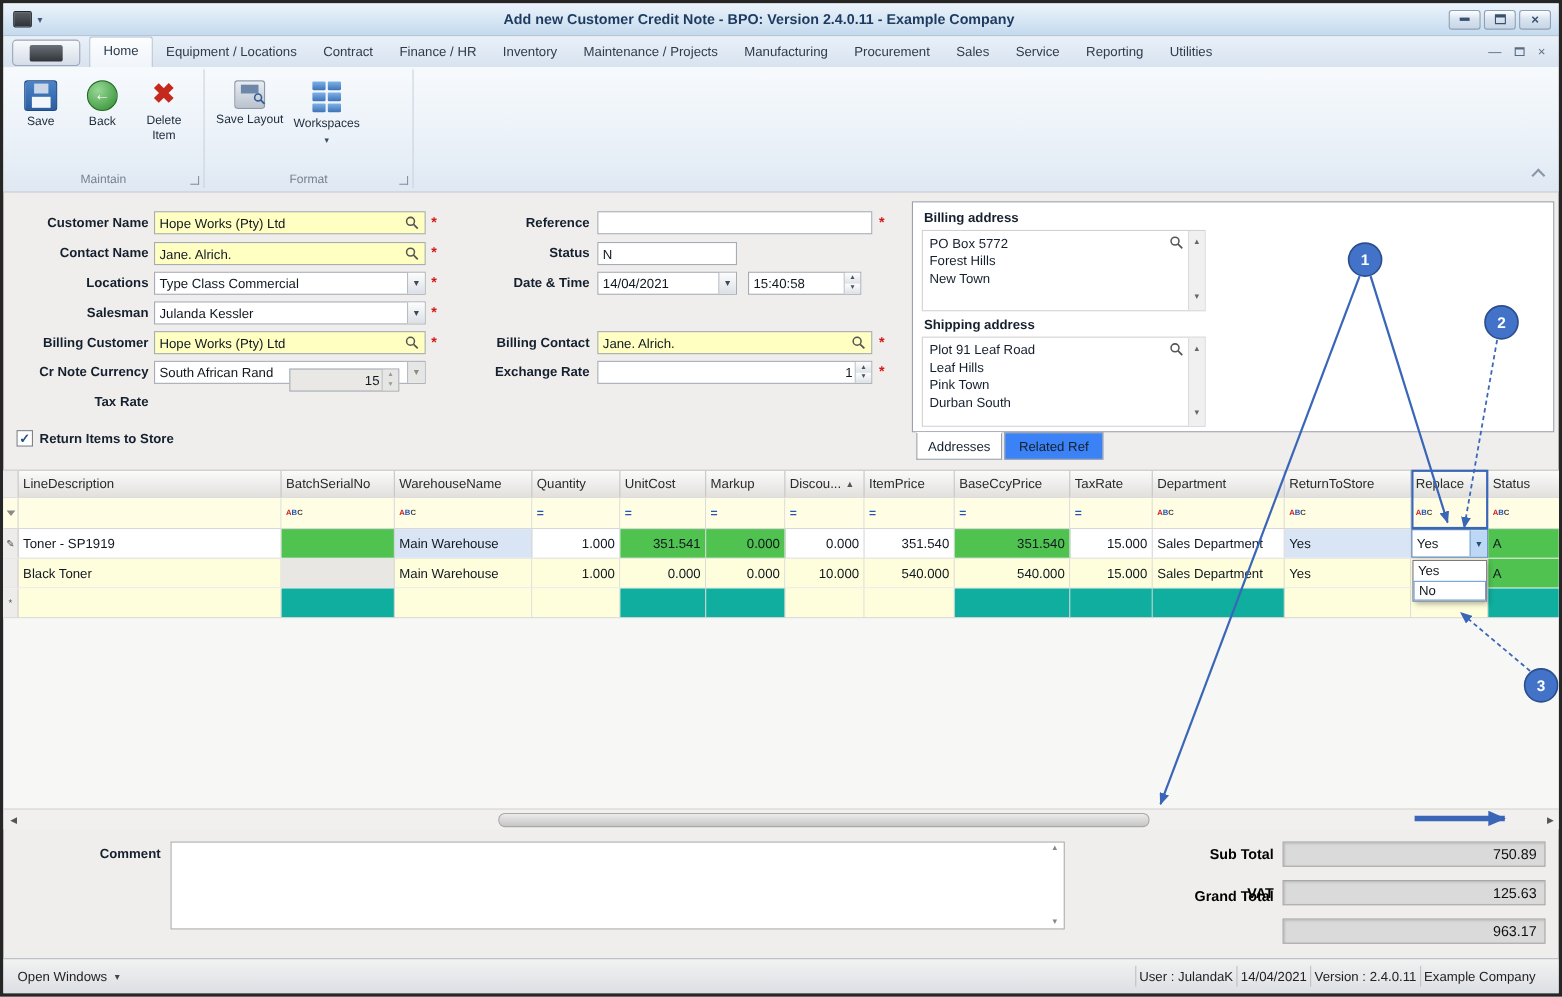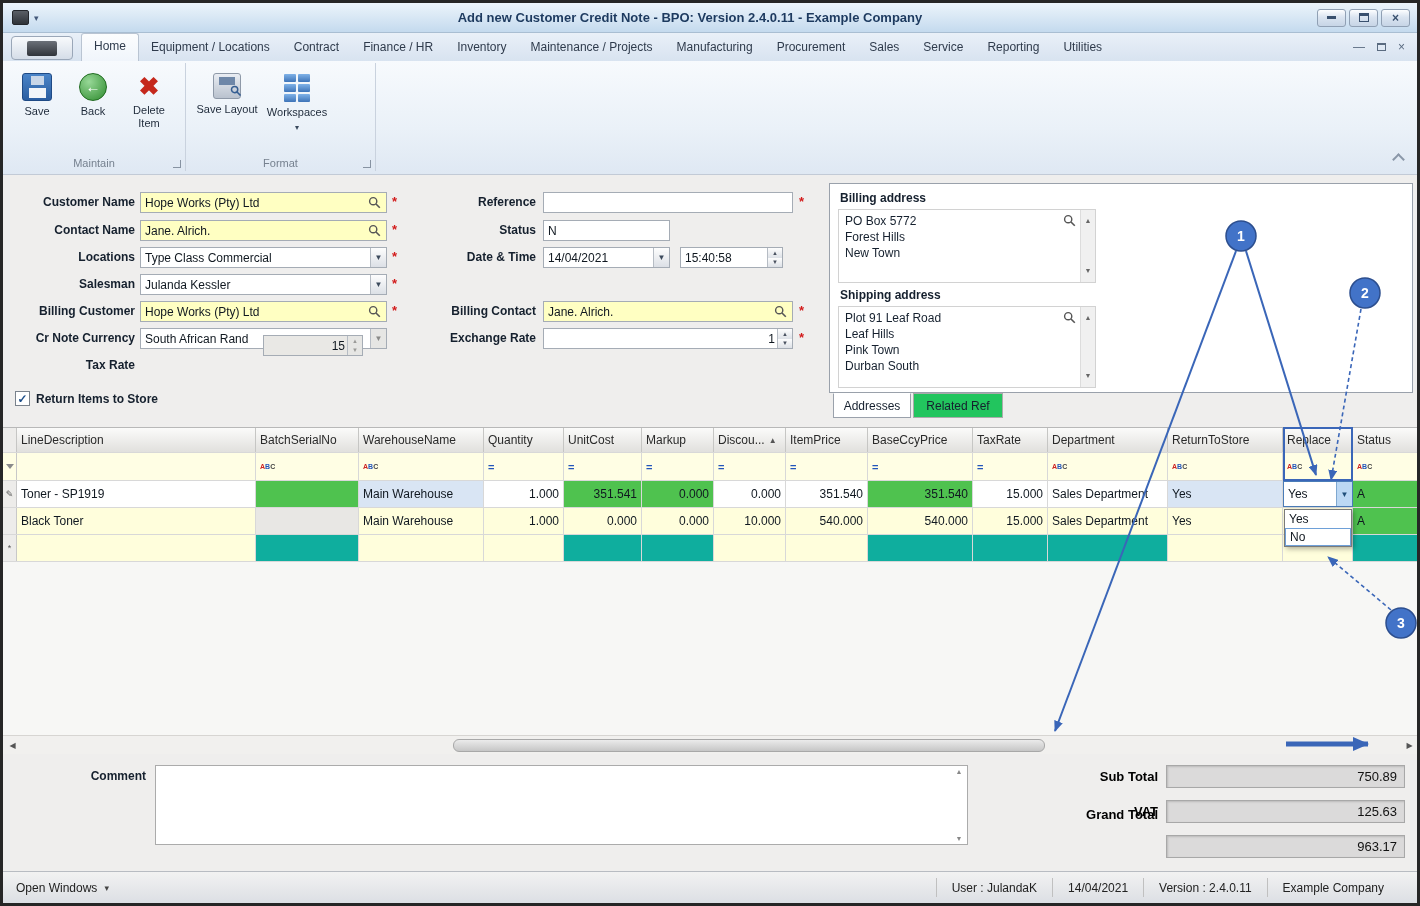--- a/index.html
+++ b/index.html
@@ -73,21 +73,21 @@
   .cbl{position:absolute;left:33px;top:389px;font-weight:bold;font-size:12px;color:#15202E}
 
   
   .addrpanel{position:absolute;left:826px;top:180px;width:584px;height:210px;background:#fff;border:1px solid #9AA1AB}
   .atitle{position:absolute;font-weight:bold;font-size:12px;color:#15202E}
   .abox{position:absolute;left:8px;width:258px;border:1px solid #D2D2D2;background:#fff;font-size:12px;line-height:16px;padding:3px 30px 3px 6px;color:#15202E}
   .abox .magwrap{position:absolute;right:18px;top:4px}
   .vsb{position:absolute;right:0;top:0;bottom:0;width:15px;background:#F0F0F0;border-left:1px solid #DCDCDC;display:flex;flex-direction:column;justify-content:space-between;align-items:center;font-size:7px;color:#666;padding:3px 0}
   .atab{position:absolute;font-size:12px;display:flex;align-items:center;justify-content:center;color:#15202E}
   .atab.active{left:830px;top:390px;width:78px;height:25px;background:#fff;border:1px solid #9AA1AB;border-top:1px solid #fff}
-  .atab.inactive{left:910px;top:390px;width:90px;height:25px;background:#22c55e;border:1px solid #ABABAB}
+  .atab.inactive{left:910px;top:390px;width:90px;height:25px;background:#3b82f6;border:1px solid #ABABAB}
 
   
   .grid{position:absolute;left:0;top:424px;width:1420px;height:308px;background:#F7F7F5;border-top:1px solid #B8B8B8}
   .grow{display:flex;background:#fff;border-bottom:1px solid #D8D8D8}
   .gc{border-right:1px solid #D8D8D8;padding:0 4px;font-size:12px;display:flex;align-items:center;overflow:hidden;white-space:nowrap;height:100%;color:#101820}
   .wi{width:14px;min-width:14px;background:#EDECEA;border-right:1px solid #C8C8C8;justify-content:center;padding:0;font-size:9px;color:#555}
   .w0{width:239px}.w1{width:103px}.w2{width:125px}.w3{width:80px}.w4{width:78px}.w5{width:72px}.w6{width:72px}.w7{width:82px}.w8{width:105px}.w9{width:75px}.w10{width:120px}.w11{width:115px}.w12{width:70px}.w13{flex:1}
   .ghead{height:25px;background:linear-gradient(#FBFBFA,#E1E0DD)}
   .ghead .gc{border-right:1px solid #C6C6C4;color:#2A2A2A}
   .gfilter{height:28px}
@@ -121,21 +121,21 @@
   .comment-box{position:absolute;left:152px;top:762px;width:813px;height:80px;background:#fff;border:1px solid #ABABAB}
   .cb-arrows{position:absolute;right:2px;top:2px;bottom:2px;width:12px;display:flex;flex-direction:column;justify-content:space-between;align-items:center;font-size:7px;color:#888}
   .tlabel{position:absolute;width:155px;text-align:right;font-weight:bold;font-size:13px;color:#000000;left:1000px}
   .tbox{position:absolute;left:1163px;width:239px;height:23px;background:#DBDADA;border:1px solid #A8A8A8;box-shadow:inset 1px 1px 2px rgba(0,0,0,.15);display:flex;align-items:center;justify-content:flex-end;padding:0 7px;font-size:13px;color:#111}
 
   
   .sbar{position:absolute;left:0;bottom:0;width:100%;height:32px;background:linear-gradient(#F2F2F2,#DCDFE4);border-top:1px solid #B8BCC2;display:flex;align-items:center;font-size:12px;color:#222}
   .sb-left{padding-left:13px;display:flex;gap:7px;align-items:center}
   .sb-caret{font-size:9px;color:#444}
   .sb-right{margin-left:auto;display:flex;align-items:center;height:100%;padding-right:18px}
-  .sb-seg{padding:0 15px;border-left:1px solid #C0C0C0;display:flex;align-items:center;height:60%;white-space:nowrap}
+  .sb-seg{padding:0 3px;border-left:1px solid #C0C0C0;display:flex;align-items:center;height:60%;white-space:nowrap}
 
   
   .ann{position:absolute;left:0;top:0;z-index:50;pointer-events:none}
   .ann text{font-family:"Liberation Sans",sans-serif}
 </style>
 </head>
 <body>
 
 <div class="window">
 

